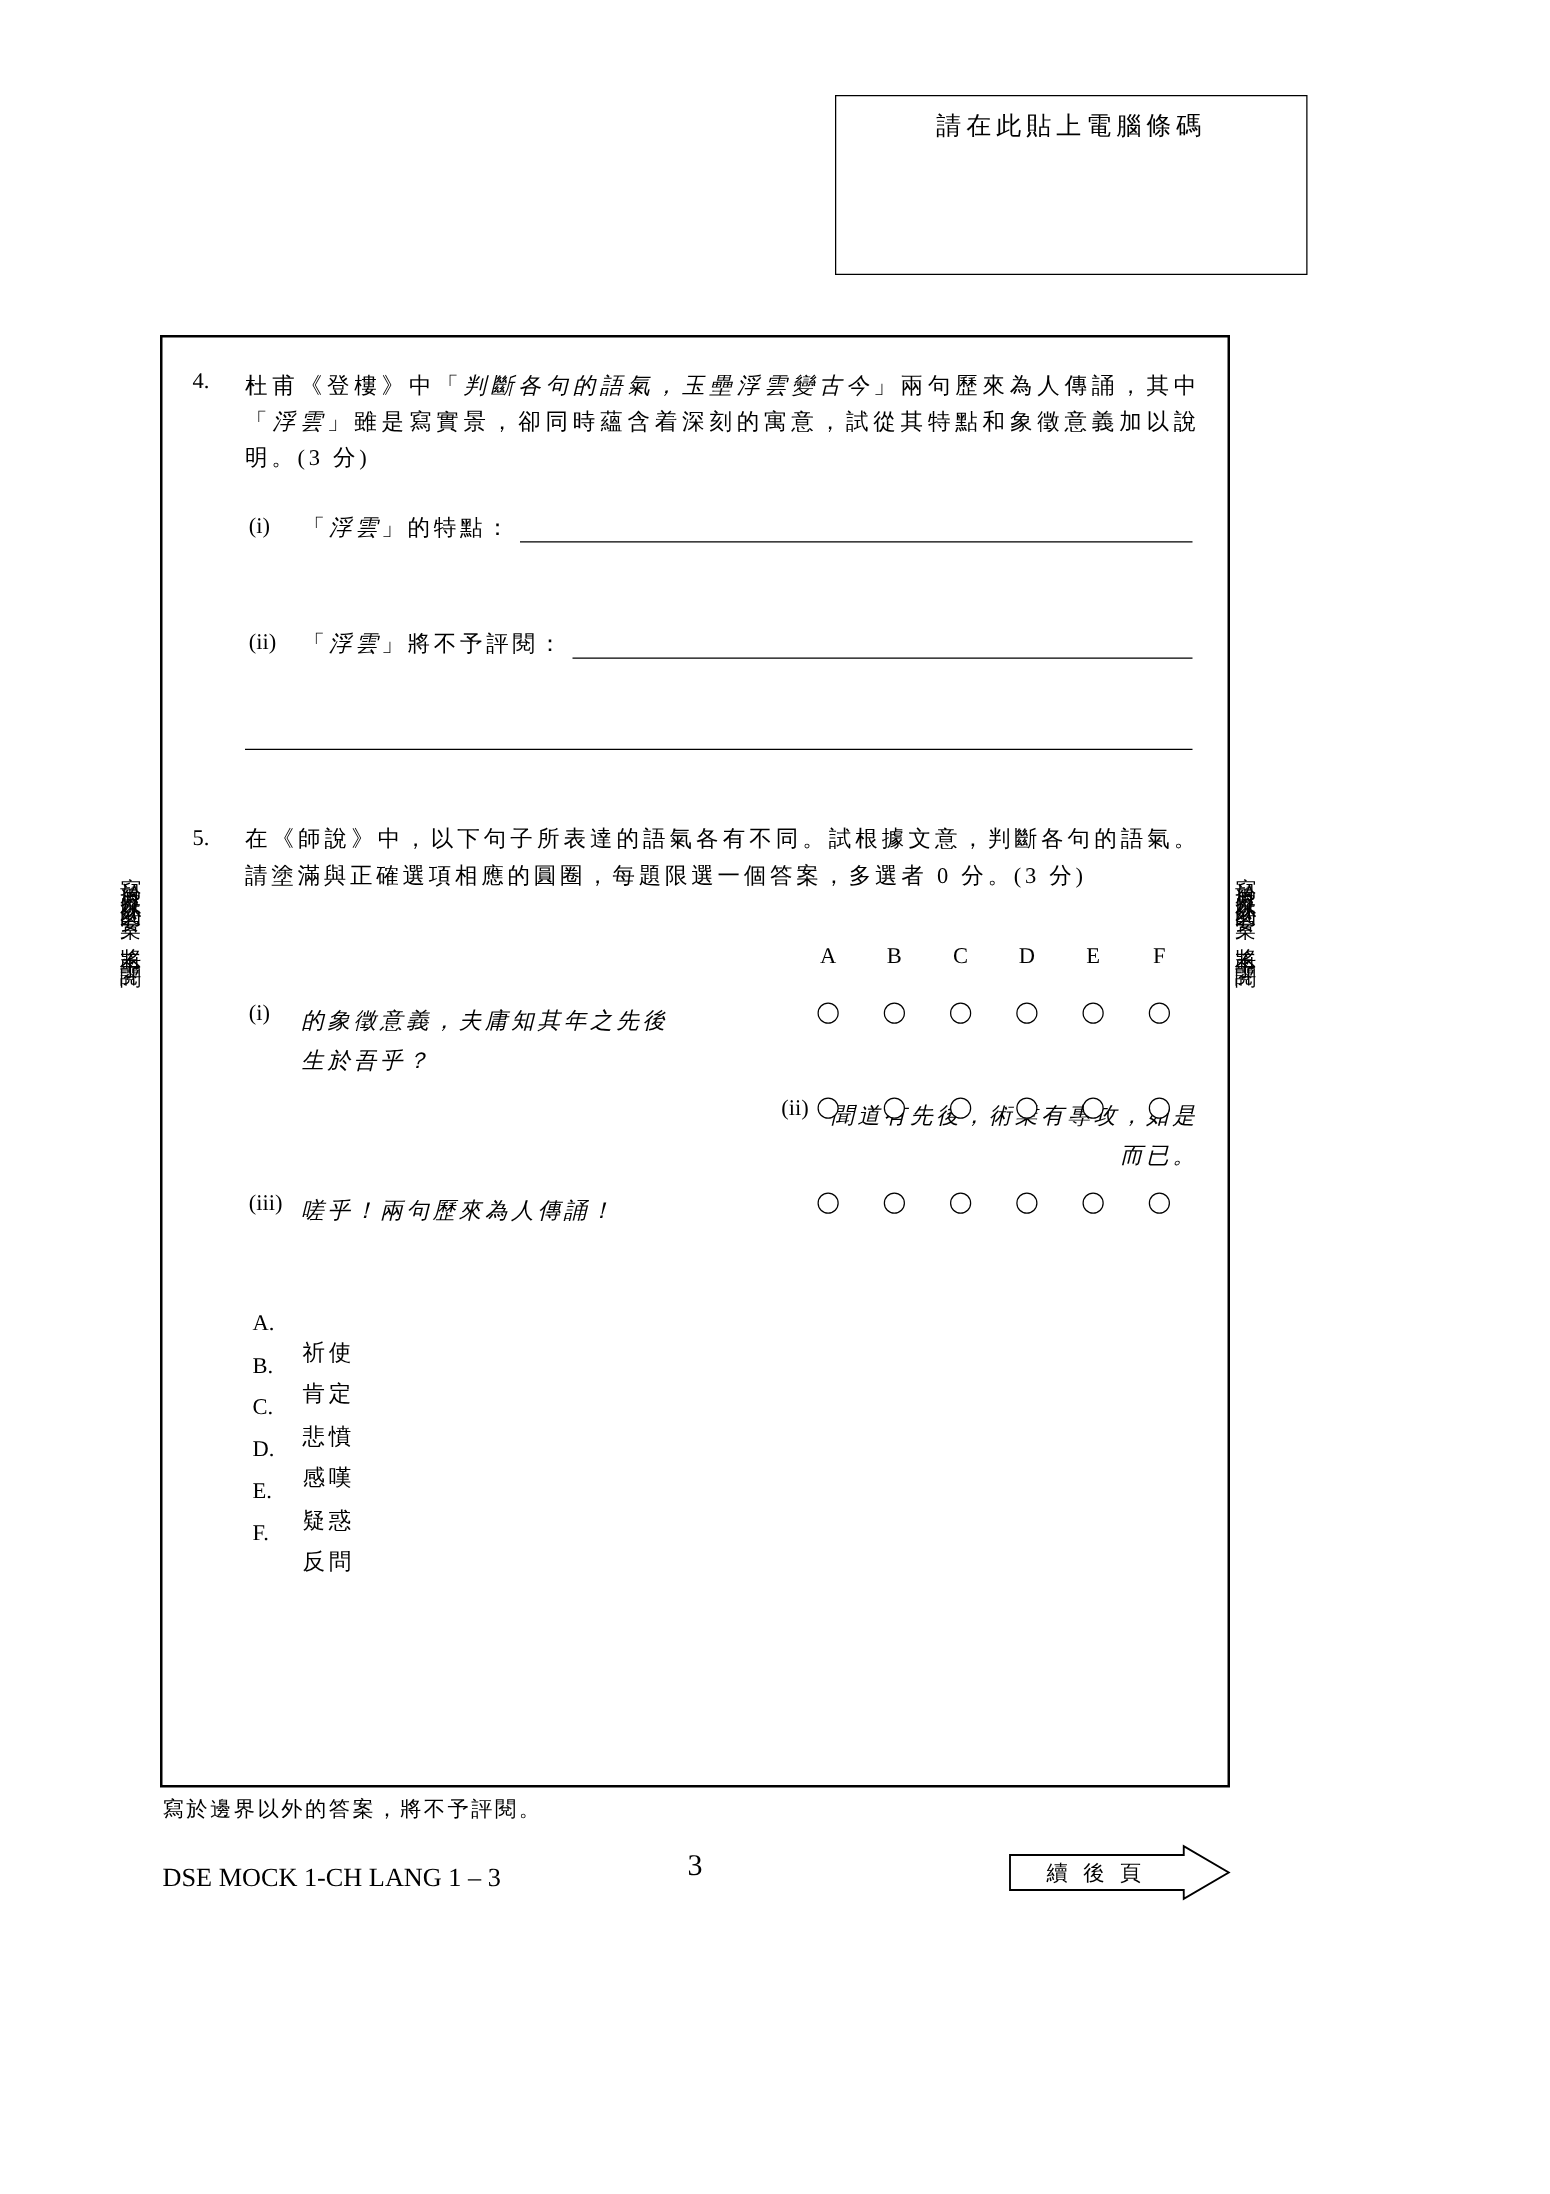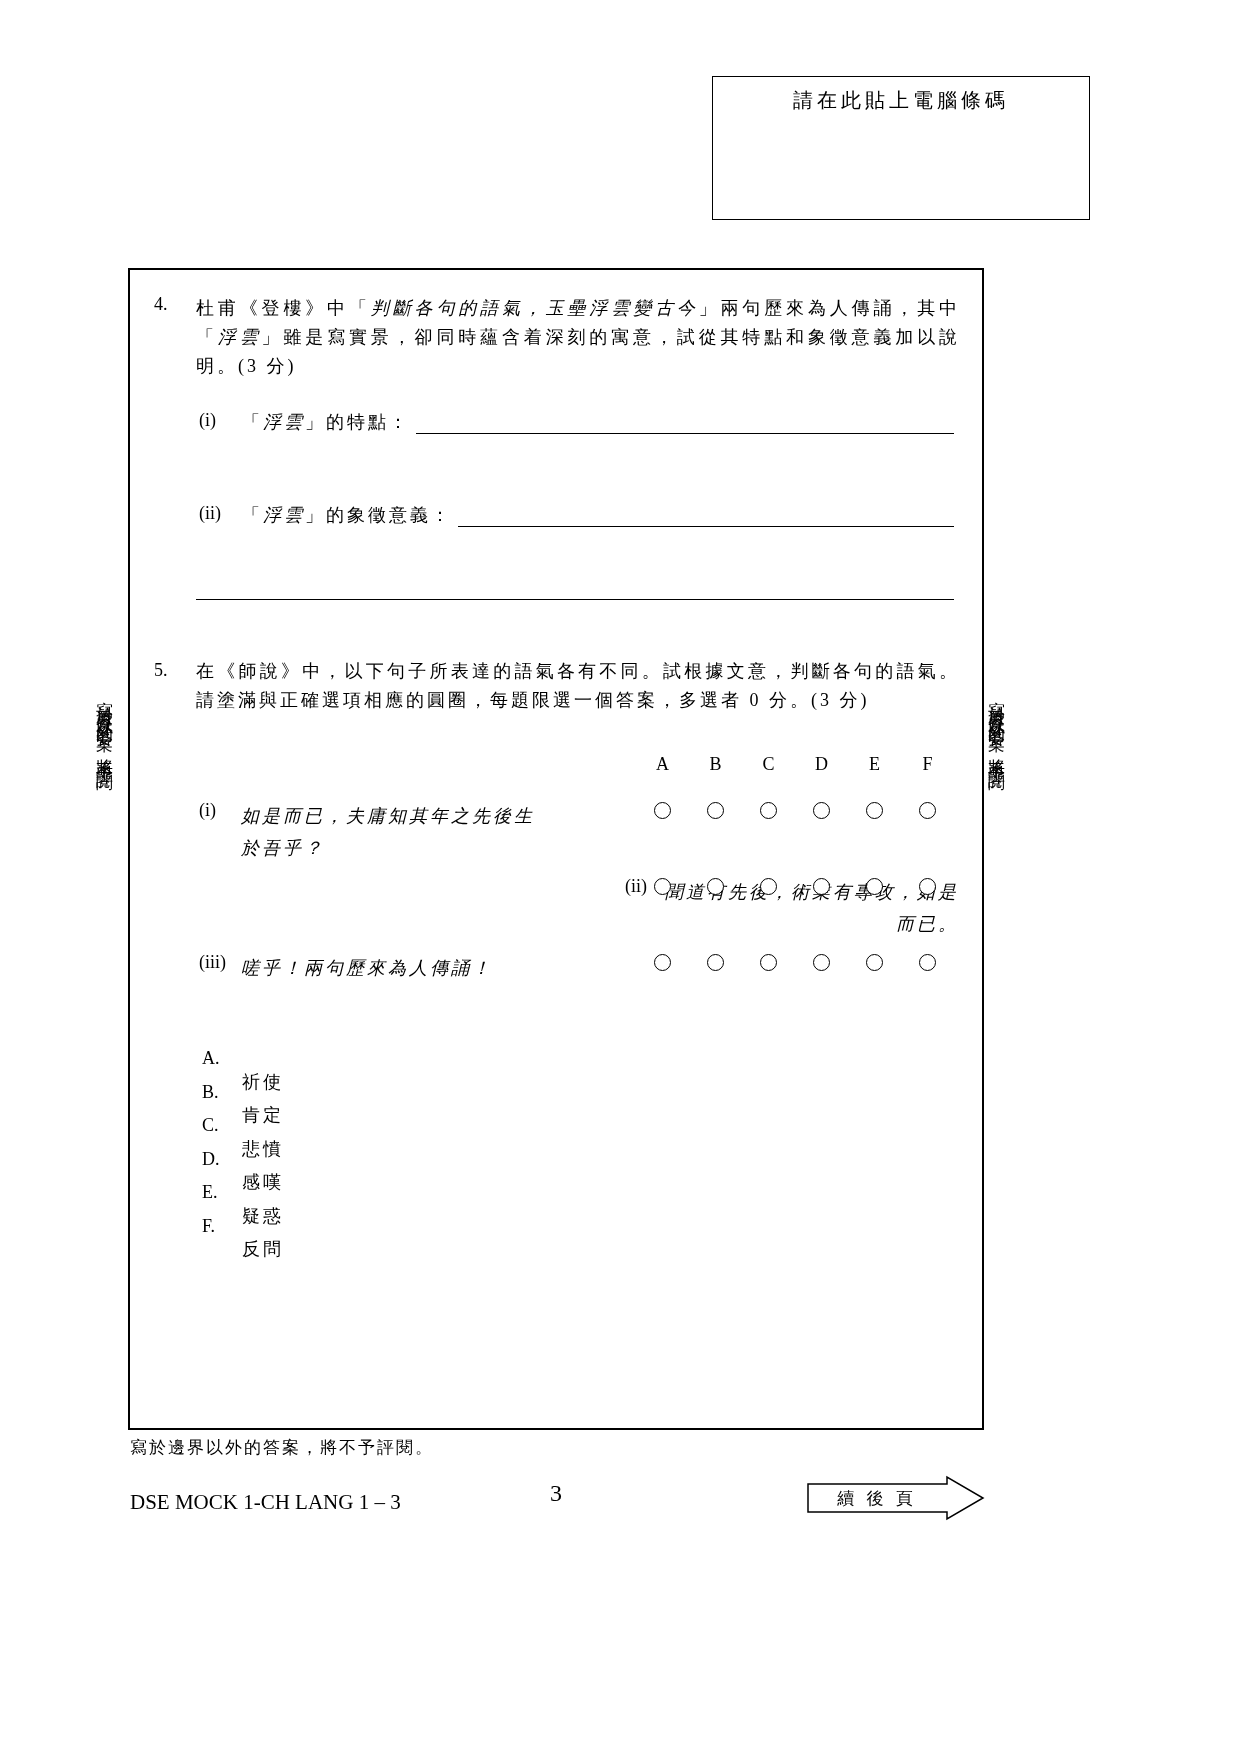--- a/index.html
+++ b/index.html
@@ -3,21 +3,21 @@
 <meta charset="utf-8">
 <style>
   * { box-sizing: border-box; }
   html,body { margin:0; padding:0; background:#fff; }
   body { font-family:"Liberation Serif","DejaVu Serif",serif; color:#000; }
   .page { position:relative; width:1240px; height:1755px; background:#ffffff; overflow:hidden; }
 
   .kai { font-style: italic; }
 
   
-  .barcode-box { position:absolute; left:712px; top:76px; width:378px; height:144px; border:1.5px solid #000; }
+  .barcode-box { position:absolute; left:668px; top:76px; width:378px; height:144px; border:1.5px solid #000; }
   .barcode-label { padding-top:10px; text-align:center; font-size:20px; letter-spacing:4px; }
 
   
   .margin-note { position:absolute; writing-mode:vertical-rl; text-orientation:upright; font-size:17px; letter-spacing:4px; line-height:1; }
   .margin-note.left  { left:96px;  top:688px; }
   .margin-note.right { left:988px; top:688px; }
 
   
   .main-box { position:absolute; left:128px; top:268px; width:856px; height:1162px; border:2px solid #000; }
 
@@ -77,40 +77,40 @@
     <div class="q-para q4-para"><span>杜甫《登樓》中「</span><span class="kai">判斷各句的語氣，玉壘浮雲變古今</span><span>」兩句歷來為人傳誦，其中「</span><span class="kai">浮雲</span><span>」雖是寫實景，卻同時蘊含着深刻的寓意，試從其特點和象徵意義加以說明。(3 分)</span></div>
 
     <div class="answer-row q4-row-i">
       <span class="sub-label">(i)</span>
       <span><span>「</span><span class="kai">浮雲</span><span>」的特點：</span></span>
       <span class="answer-line"></span>
     </div>
 
     <div class="answer-row q4-row-ii">
       <span class="sub-label">(ii)</span>
-      <span><span>「</span><span class="kai">浮雲</span><span>」的象徵意義：</span></span>
+      <span><span>「</span><span class="kai">浮雲</span><span>」將不予評閱：</span></span>
       <span class="answer-line"></span>
     </div>
 
     <div class="q4-extra-line"></div>
 
     <div class="q-number q5-number">5.</div>
     <div class="q-para q5-para">在《師說》中，以下句子所表達的語氣各有不同。試根據文意，判斷各句的語氣。請塗滿與正確選項相應的圓圈，每題限選一個答案，多選者 0 分。(3 分)</div>
 
     <div class="mc-header">
       <span>A</span>
       <span>B</span>
       <span>C</span>
       <span>D</span>
       <span>E</span>
       <span>F</span>
     </div>
 
     <div class="mc-row mc-row-1">
-      <span class="mc-label">(i)</span><span class="mc-text kai">如是而已，夫庸知其年之先後生於吾乎？</span>
+      <span class="mc-label">(i)</span><span class="mc-text kai">的象徵意義，夫庸知其年之先後生於吾乎？</span>
       <div class="bubbles">
         <span class="bubble"></span>
         <span class="bubble"></span>
         <span class="bubble"></span>
         <span class="bubble"></span>
         <span class="bubble"></span>
         <span class="bubble"></span>
       </div>
     </div>
 

